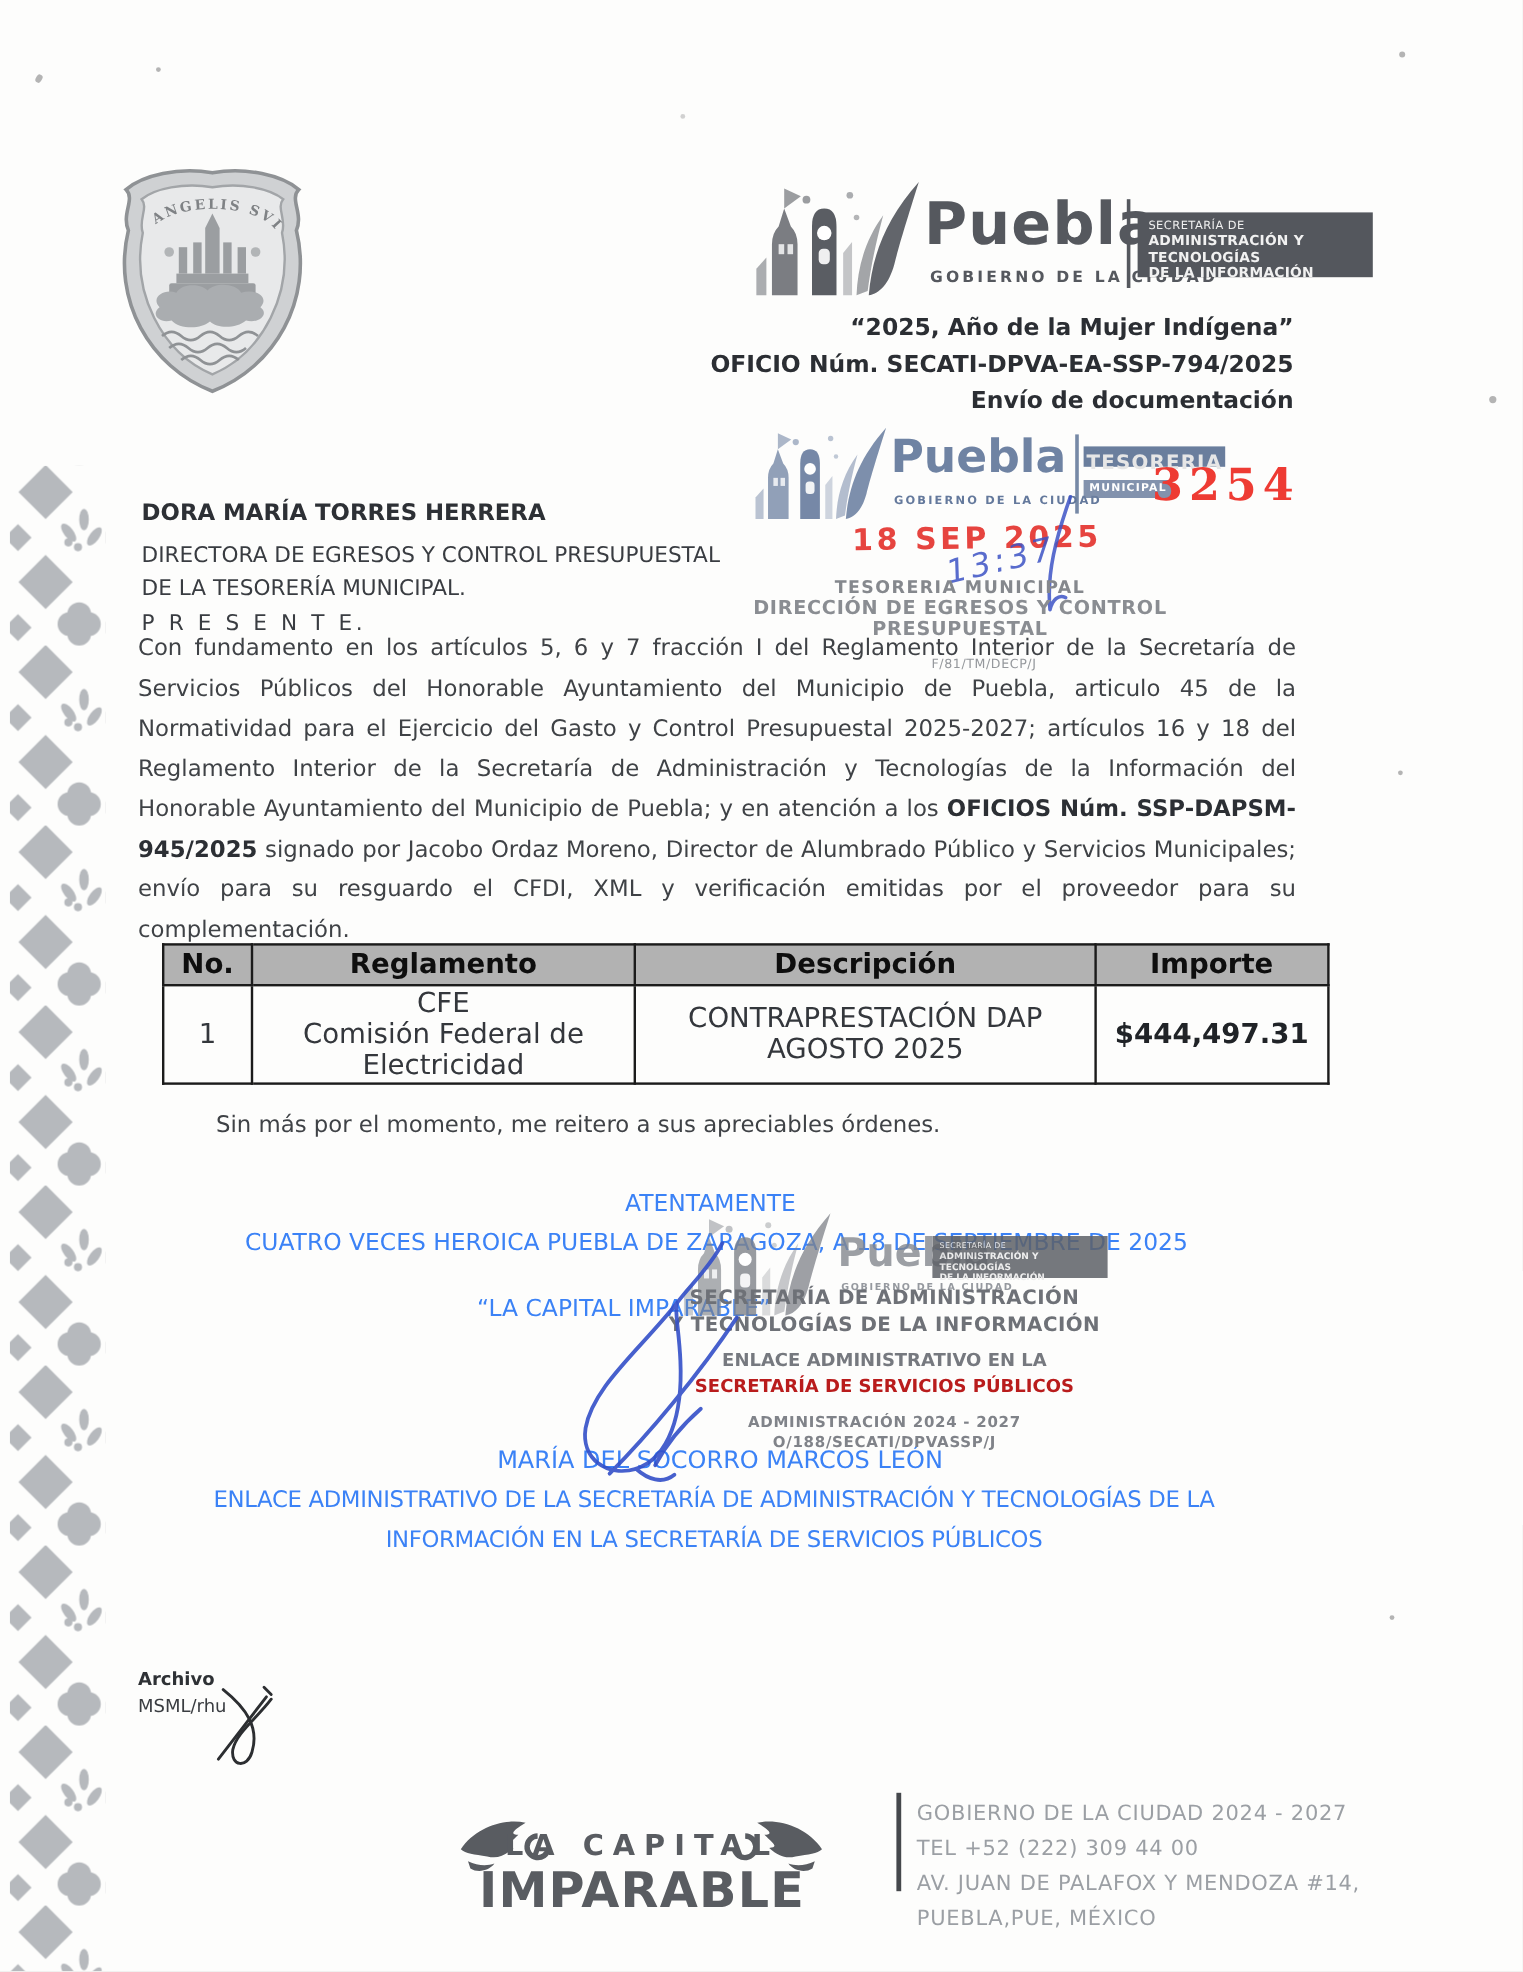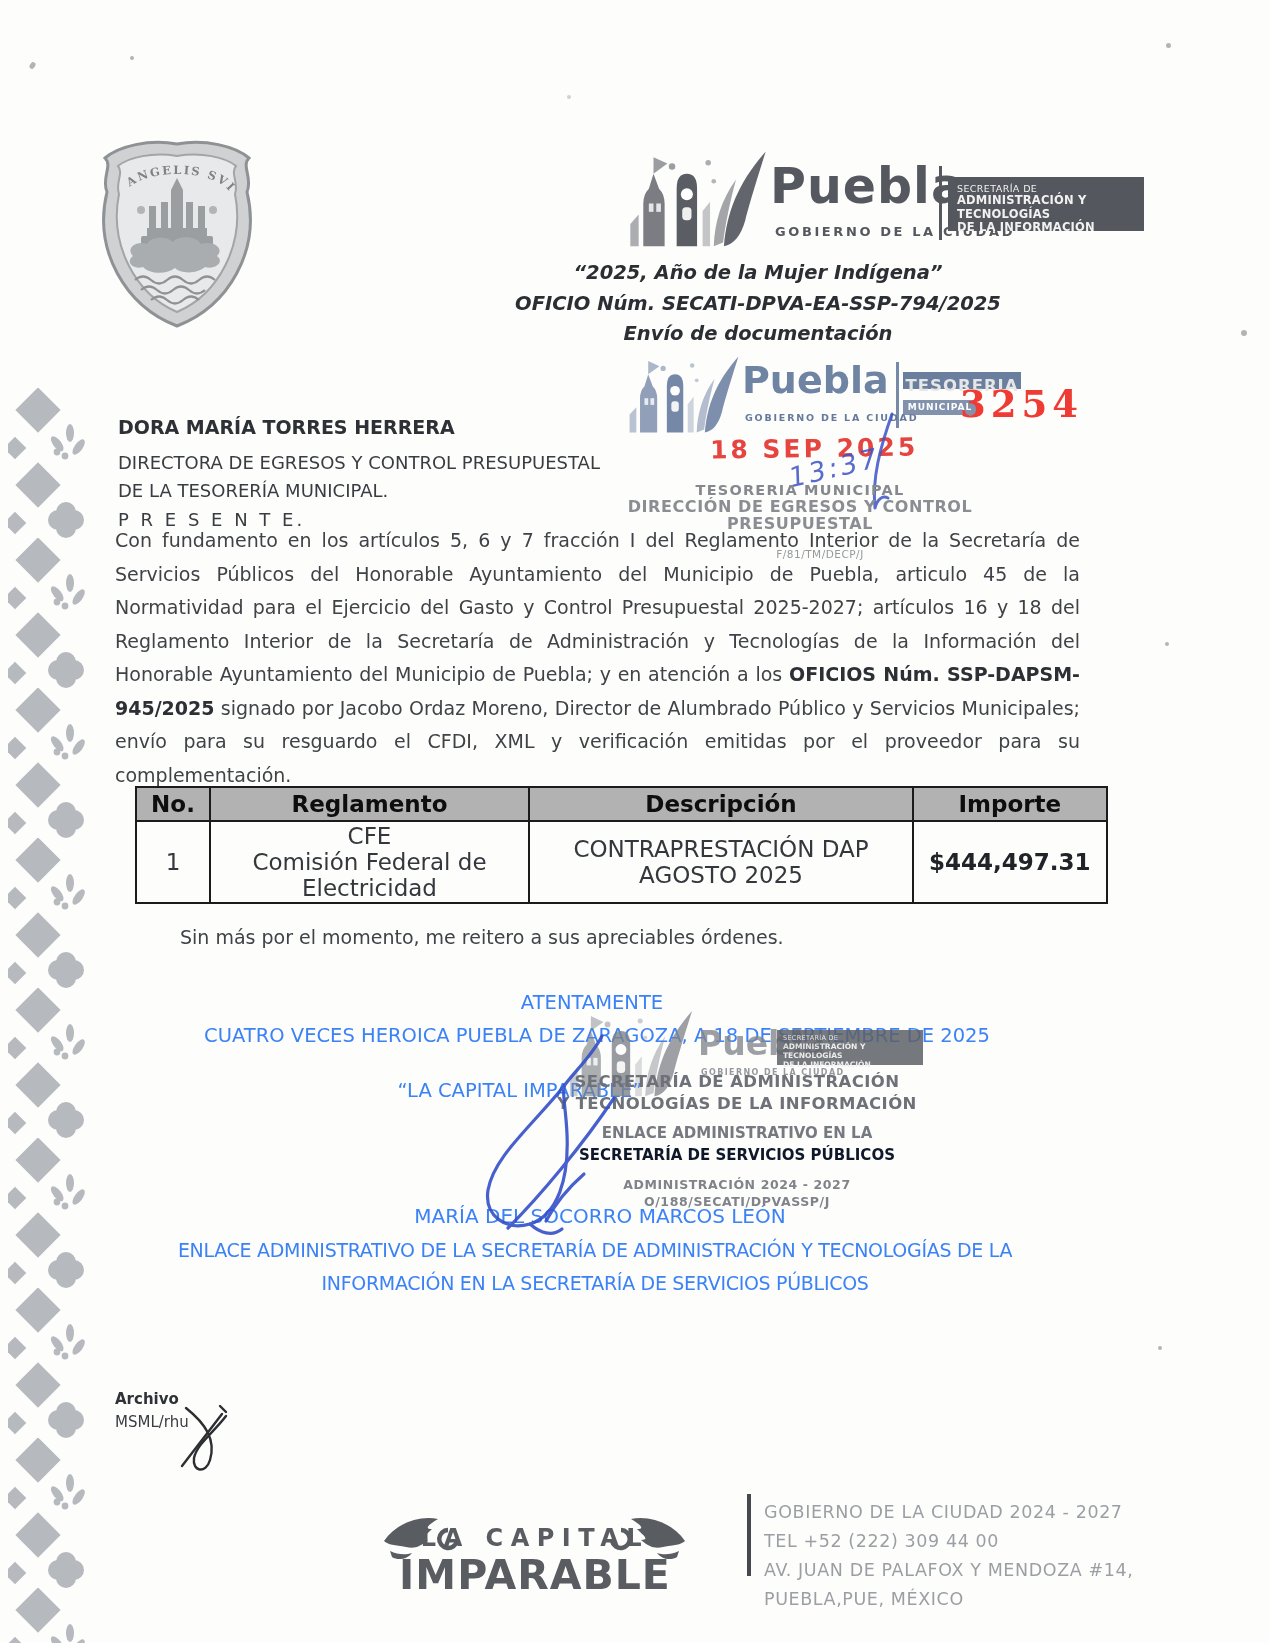--- a/index.html
+++ b/index.html
@@ -16,21 +16,21 @@
   .coat{position:absolute;left:85px;top:138px;}
   
   .brand-icon{position:absolute;left:628px;top:146px;color:#5a5d63;}
   .brand-word{position:absolute;left:770px;top:158px;font-size:49px;font-weight:bold;color:#55585e;letter-spacing:1px;}
   .brand-sub{position:absolute;left:775px;top:224px;font-size:13px;font-weight:bold;letter-spacing:2.6px;color:#55585e;}
   .brand-divider{position:absolute;left:939px;top:166px;width:3px;height:74px;background:#55585e;}
   .brand-box{position:absolute;left:948px;top:177px;width:196px;height:54px;background:#54575d;color:#f1f1f1;padding:6px 0 0 9px;box-sizing:border-box;}
   .brand-box .b1{font-size:9.5px;letter-spacing:.4px;}
   .brand-box .b2{font-size:11.5px;font-weight:bold;line-height:13.5px;letter-spacing:.2px;}
   
-  .head-lines{position:absolute;right:191px;top:258px;width:640px;text-align:center;color:#2b2e33;font-style:italic;}
+  .head-lines{position:absolute;right:191px;top:258px;width:640px;text-align:right;color:#2b2e33;}
   .head-lines div{font-size:19.5px;font-weight:bold;line-height:30.5px;}
   
   .recipient{position:absolute;left:118px;top:380px;color:#393c41;}
   .recipient .rname{font-size:19px;font-weight:bold;margin-bottom:7px;color:#2d3035;margin-top:33px;}
   .recipient div{font-size:18px;line-height:28.5px;}
   .recipient .present{letter-spacing:3px;}
   
   .tstamp-icon{position:absolute;left:628px;top:352px;color:#64799c;opacity:.88;}
   .tstamp-word{position:absolute;left:742px;top:358px;font-size:38px;font-weight:bold;color:#64799c;opacity:.92;}
   .tstamp-sub{position:absolute;left:745px;top:412px;font-size:9.5px;font-weight:bold;letter-spacing:1.8px;color:#64799c;}
@@ -76,21 +76,21 @@
   .sstamp-word{position:absolute;left:150px;top:22px;font-size:33px;font-weight:bold;color:#84888f;opacity:.8;}
   .sstamp-sub{position:absolute;left:153px;top:66px;font-size:8px;font-weight:bold;letter-spacing:1.4px;color:#84888f;opacity:.85;}
   .sstamp-box{position:absolute;left:229px;top:28px;width:146px;height:35px;background:#5e6167;opacity:.85;
     color:#ececec;padding:4px 0 0 6px;box-sizing:border-box;}
   .sstamp-box .b1{font-size:6.5px;letter-spacing:.3px;}
   .sstamp-box .b2{font-size:7.5px;font-weight:bold;line-height:9px;}
   .sstamp .sl{position:absolute;left:189px;transform:translateX(-50%);white-space:nowrap;font-weight:bold;text-align:center;}
   .sl.l1{top:70px;font-size:16.5px;color:#6e7177;letter-spacing:.4px;}
   .sl.l2{top:92px;font-size:16.5px;color:#6e7177;letter-spacing:.4px;}
   .sl.l3{top:122px;font-size:15px;color:#76797f;}
-  .sl.l4{top:144px;font-size:15px;color:#0f172a;}
+  .sl.l4{top:144px;font-size:15px;color:#b91c1c;}
   .sl.l5{top:175px;font-size:12.5px;color:#808389;letter-spacing:.6px;}
   .sl.l6{top:192px;font-size:12.5px;color:#808389;letter-spacing:.6px;}
   .signature-svg{position:absolute;left:450px;top:1028px;z-index:4;}
   
   .archive{position:absolute;left:115px;top:1390px;color:#2e3135;}
   .archive .alabel{font-size:15px;font-weight:bold;}
   .archive .ainitials{font-size:15px;margin-top:5px;color:#3a3d41;}
   .archive-scribble{position:absolute;left:168px;top:1396px;}
   
   .footer-logo{position:absolute;left:382px;top:1505px;color:#595c61;}

